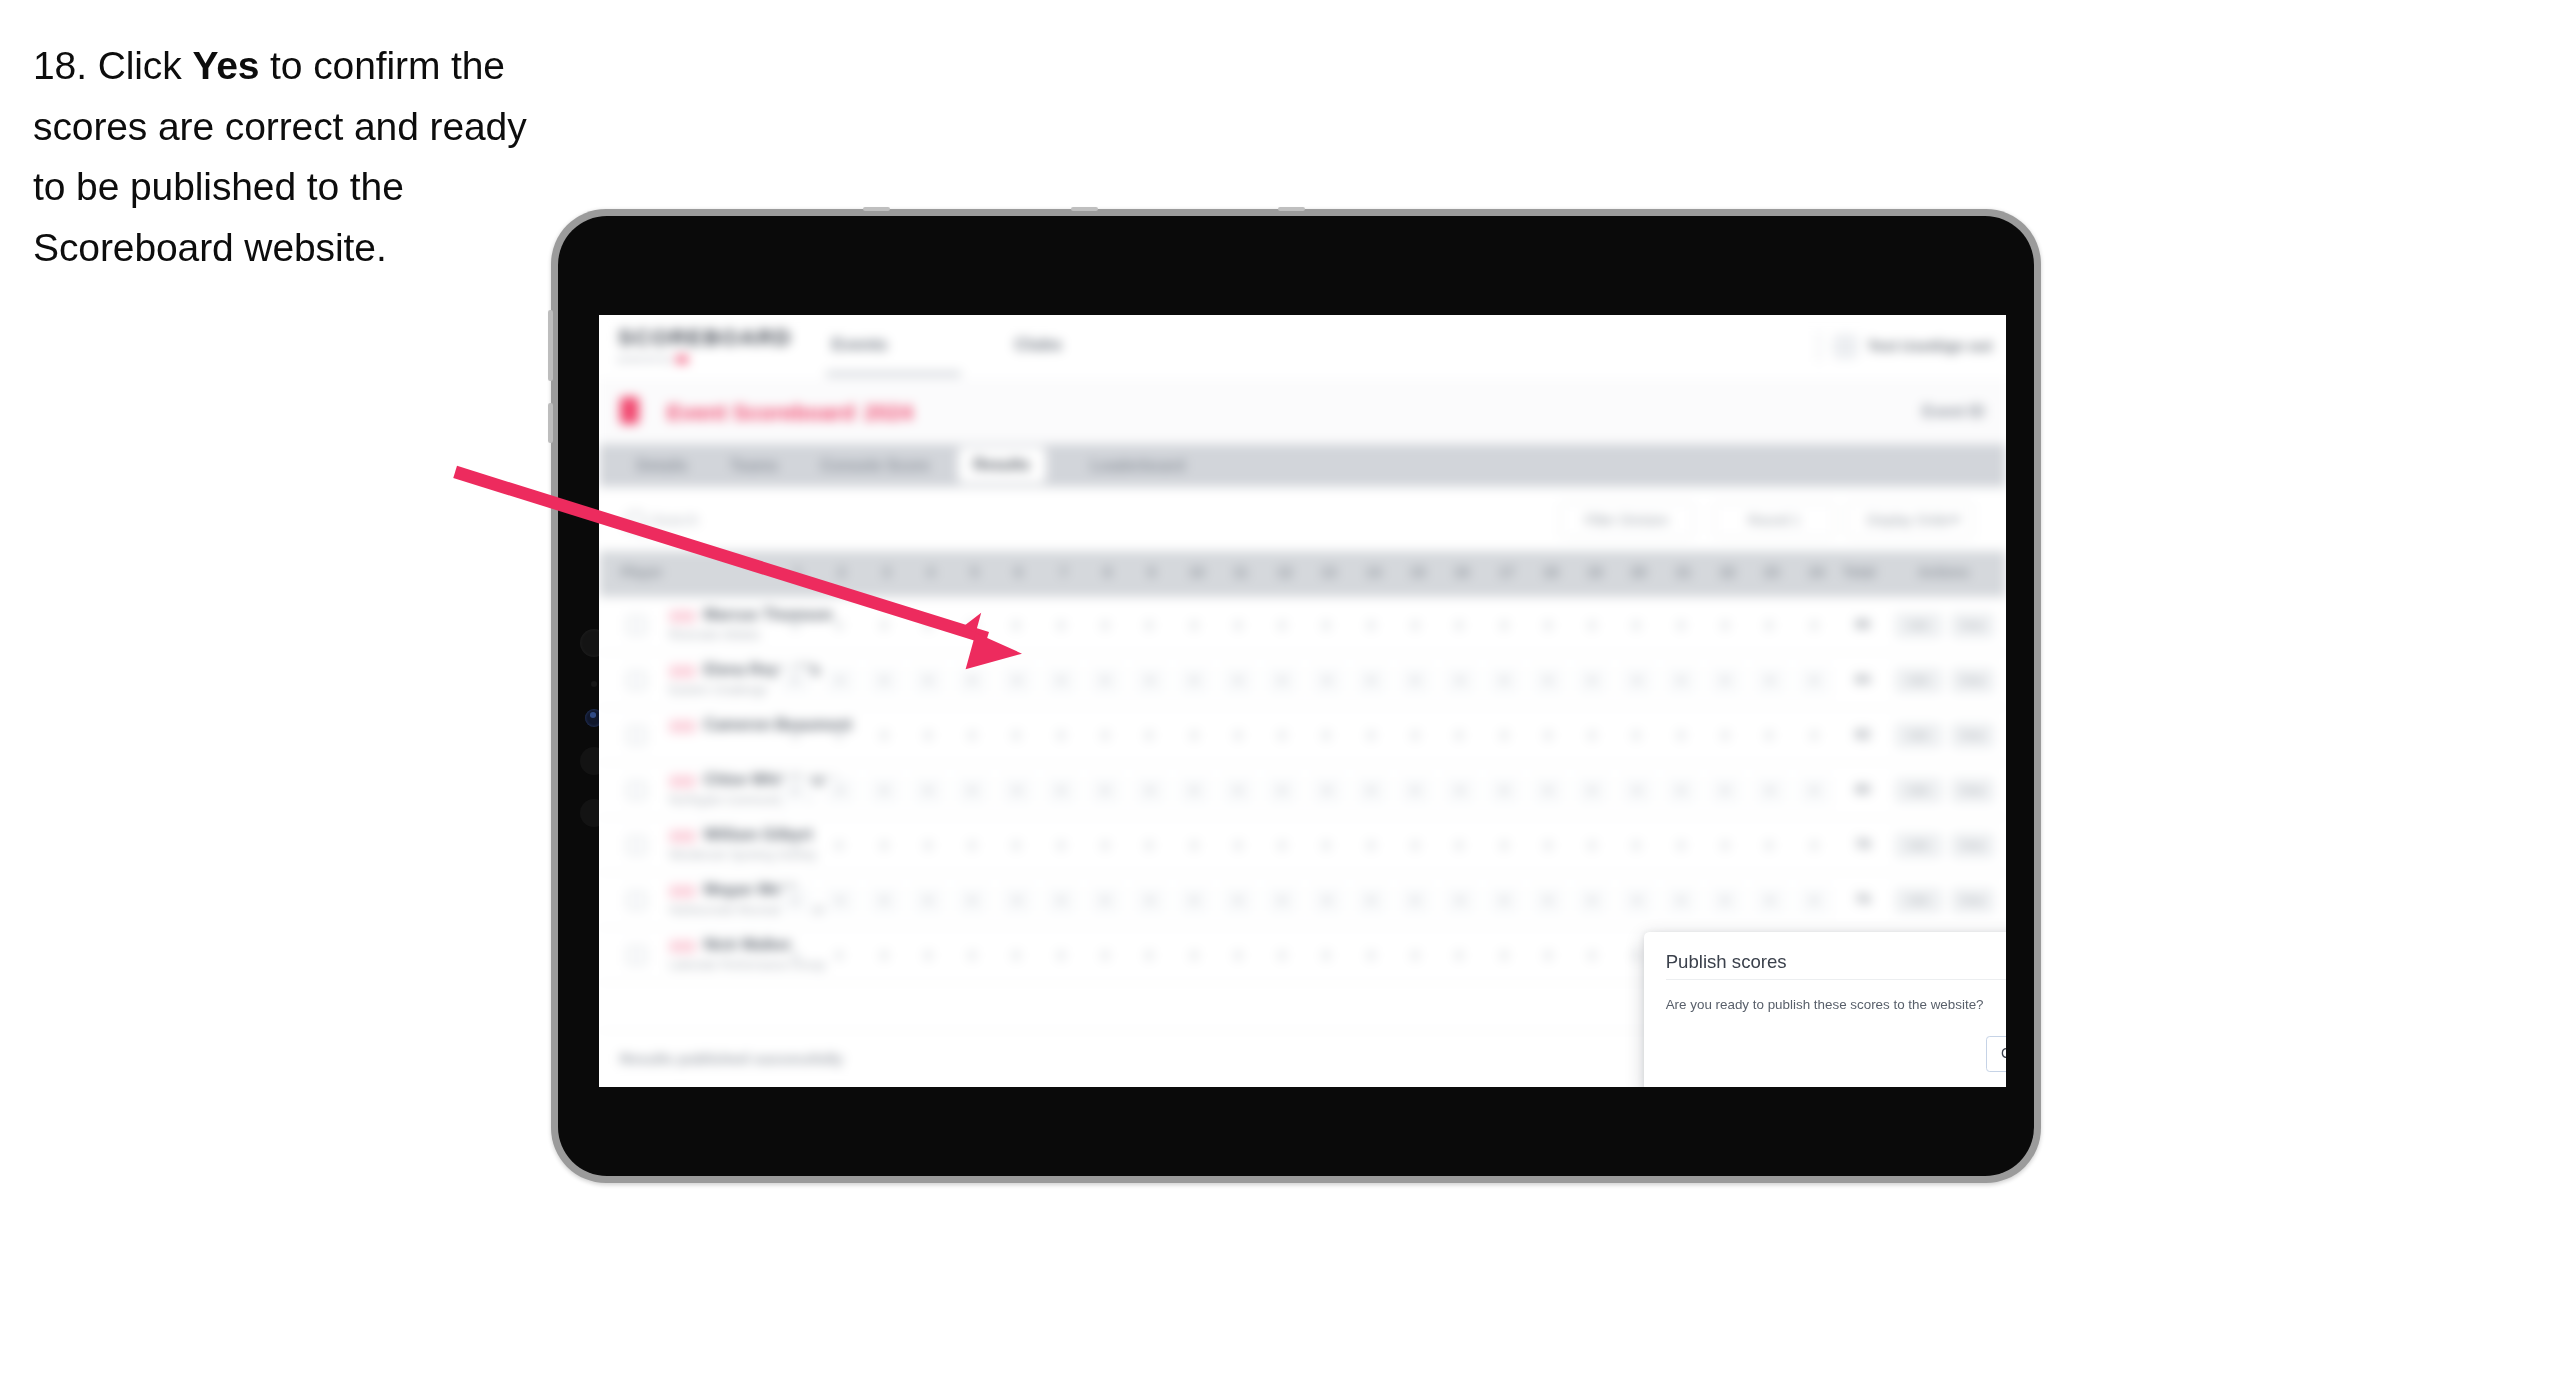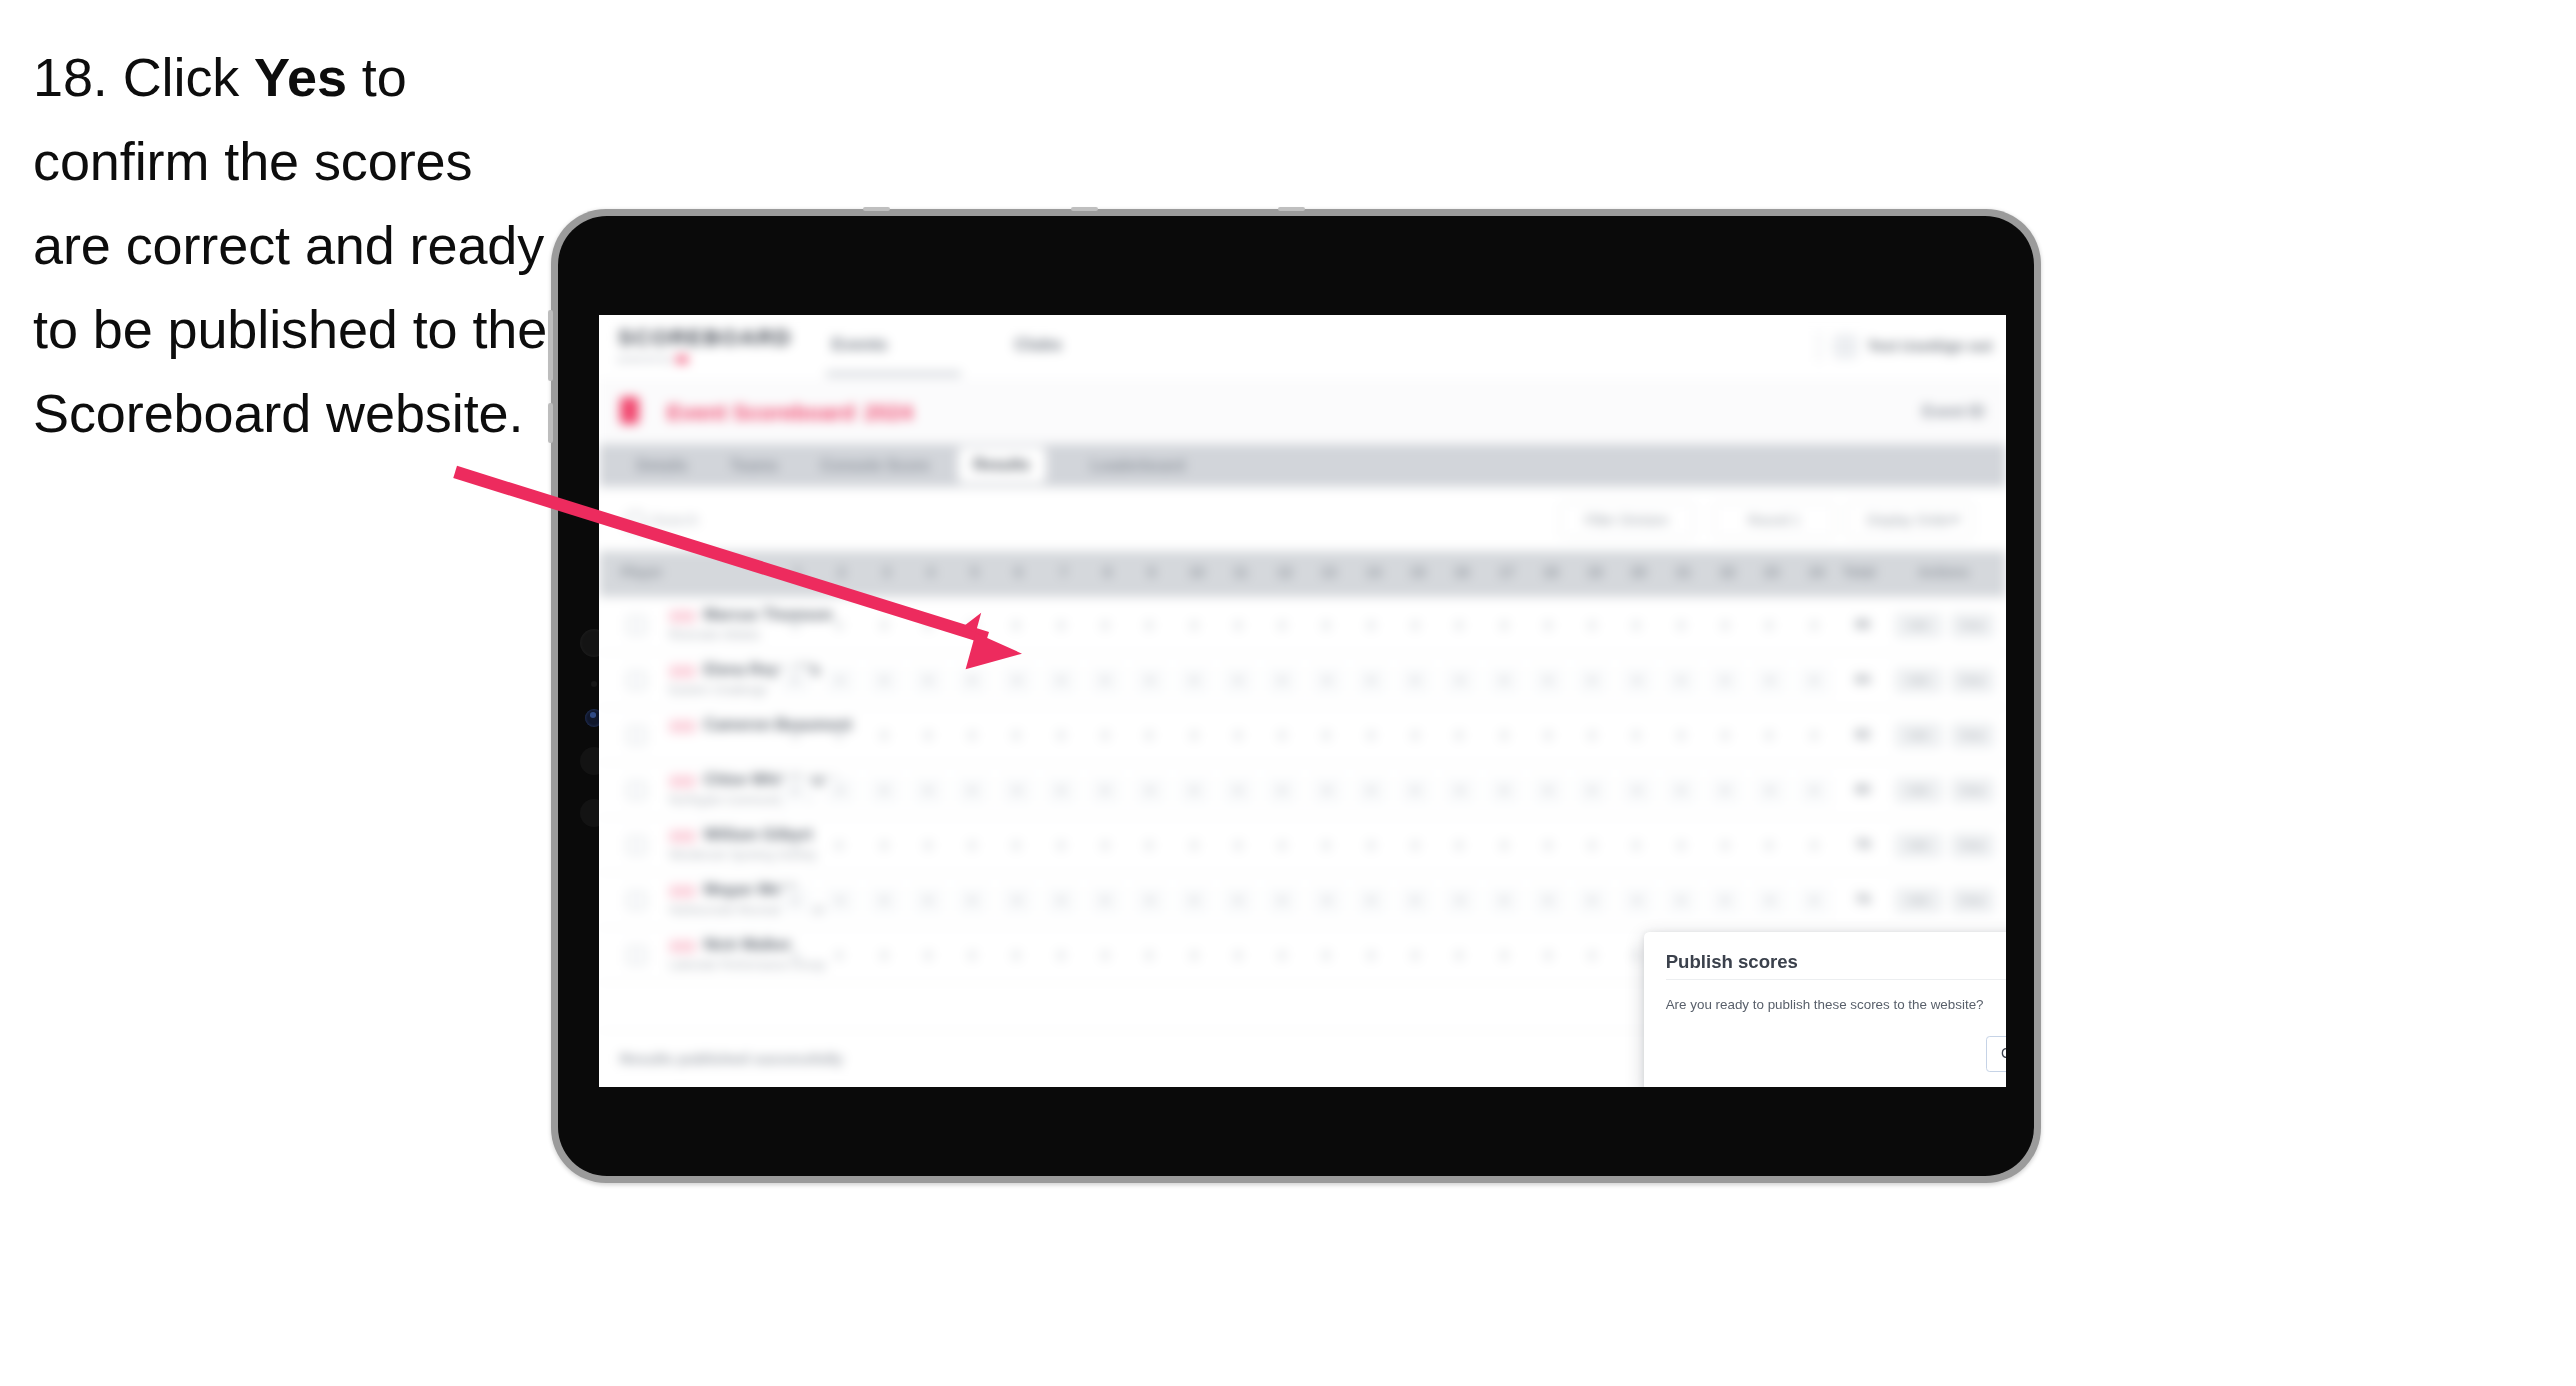--- a/index.html
+++ b/index.html
@@ -5,21 +5,21 @@
   html,body{margin:0;padding:0;}
   body{
     width:2576px;height:1386px;background:#ffffff;
     font-family:"Liberation Sans", sans-serif;
     overflow:hidden;position:relative;
   }
 
   
   #instruction{
     position:absolute;left:33px;top:36px;width:520px;
-    font-size:54px;line-height:1.555;color:#0d0d0d;
+    font-size:39px;line-height:1.555;color:#0d0d0d;
     letter-spacing:-0.1px;
   }
   #instruction b{font-weight:700;}
 
   
   #tablet{
     position:absolute;left:551px;top:209px;width:1490px;height:974px;
     background:#9b9b9b;
     border-radius:55px;
     box-shadow:0 1.5px 4.5px rgba(0,0,0,.18);
@@ -154,21 +154,21 @@
            border-radius:4.5px;font-size:13.4px;color:#f2879f;line-height:31px;text-align:center;
            font-weight:600;}
 
   
   #modal{
     position:absolute;left:1045px;top:617px;width:496px;height:159px;
     background:#ffffff;border-radius:5.2px;
     box-shadow:0 5.2px 19.3px rgba(30,35,48,.20), 0 1.5px 6px rgba(30,35,48,.10);
     z-index:20;
   }
-  #modal-title{position:absolute;left:22px;top:19.3px;font-size:18.6px;color:#3b414c;font-weight:700;}
+  #modal-title{position:absolute;left:22px;top:19.3px;font-size:18.6px;color:#3b414c;font-weight:400;}
   #modal-rule{position:absolute;left:22px;right:22px;top:47px;height:0.7px;background:#eceef0;}
   #modal-body{position:absolute;left:22px;top:65px;font-size:13.4px;color:#585f6a;}
   #btn-cancel{position:absolute;right:80px;top:104px;width:72px;height:34px;
               background:#fff;border:0.7px solid #c6d3e6;border-radius:3.7px;
               font-size:14px;color:#3d434d;line-height:33px;text-align:center;cursor:pointer;}
 
   
   #arrow{position:absolute;left:0;top:0;width:2576px;height:1386px;pointer-events:none;z-index:40;}
 </style>
 </head>

